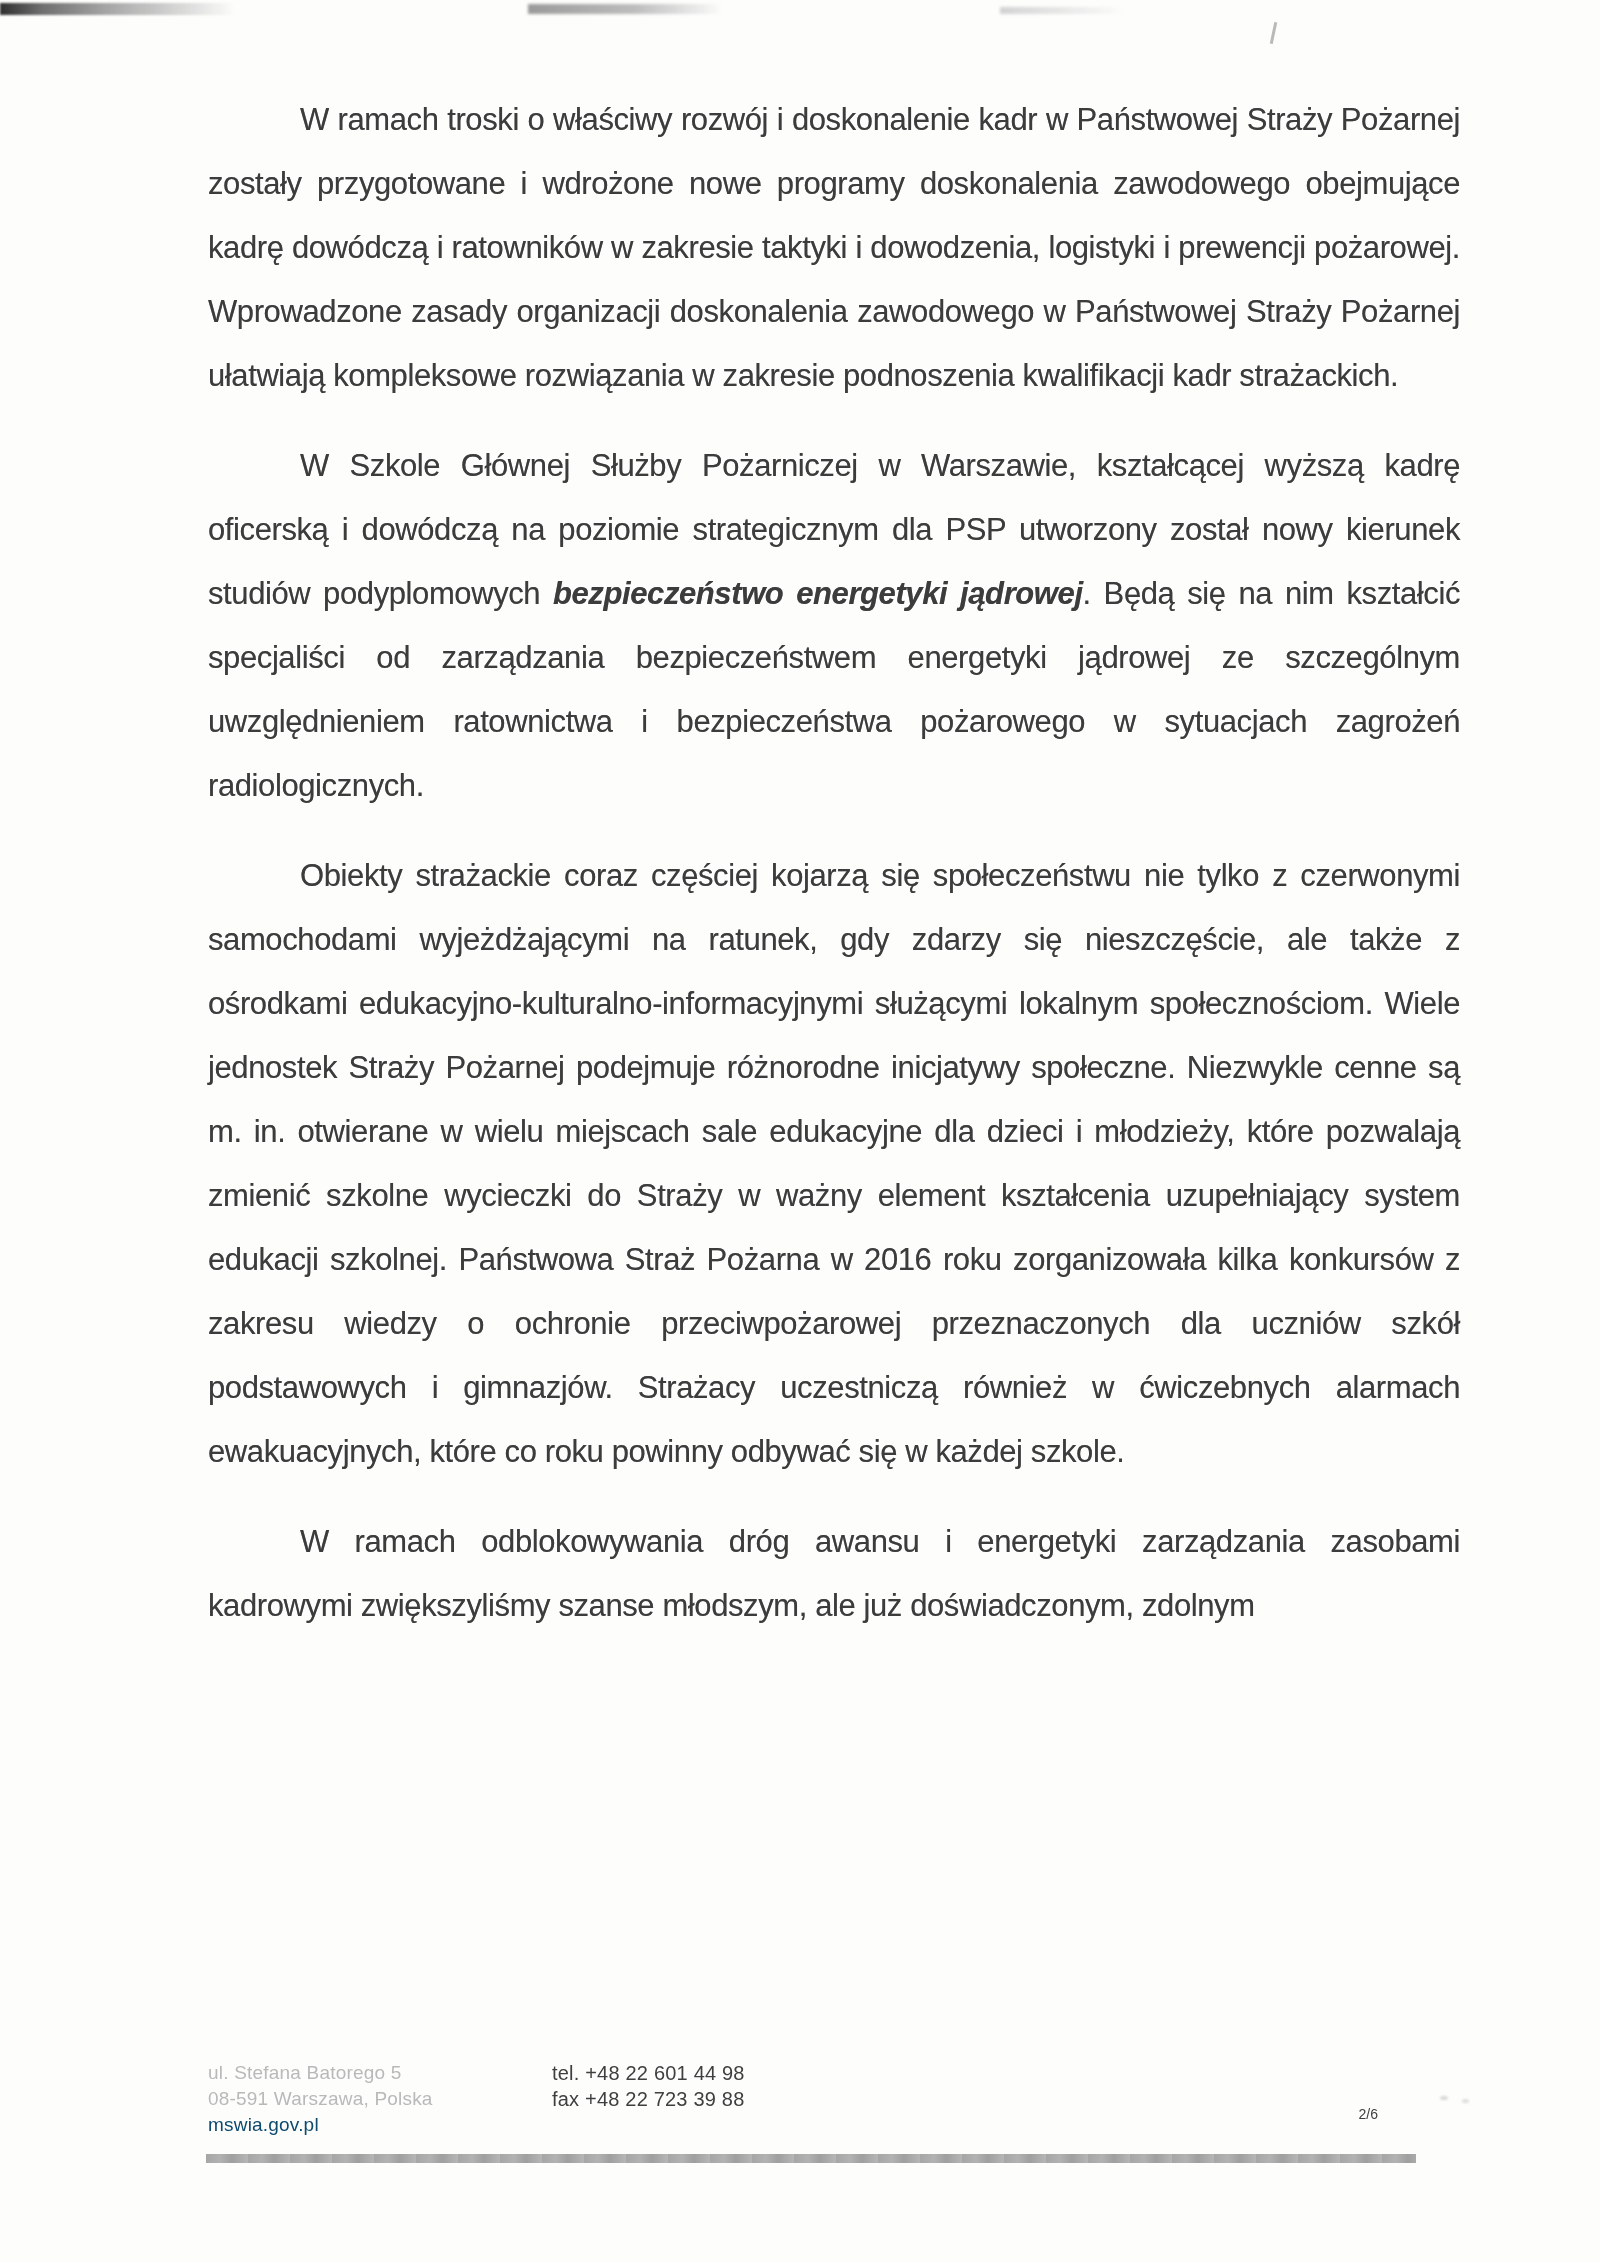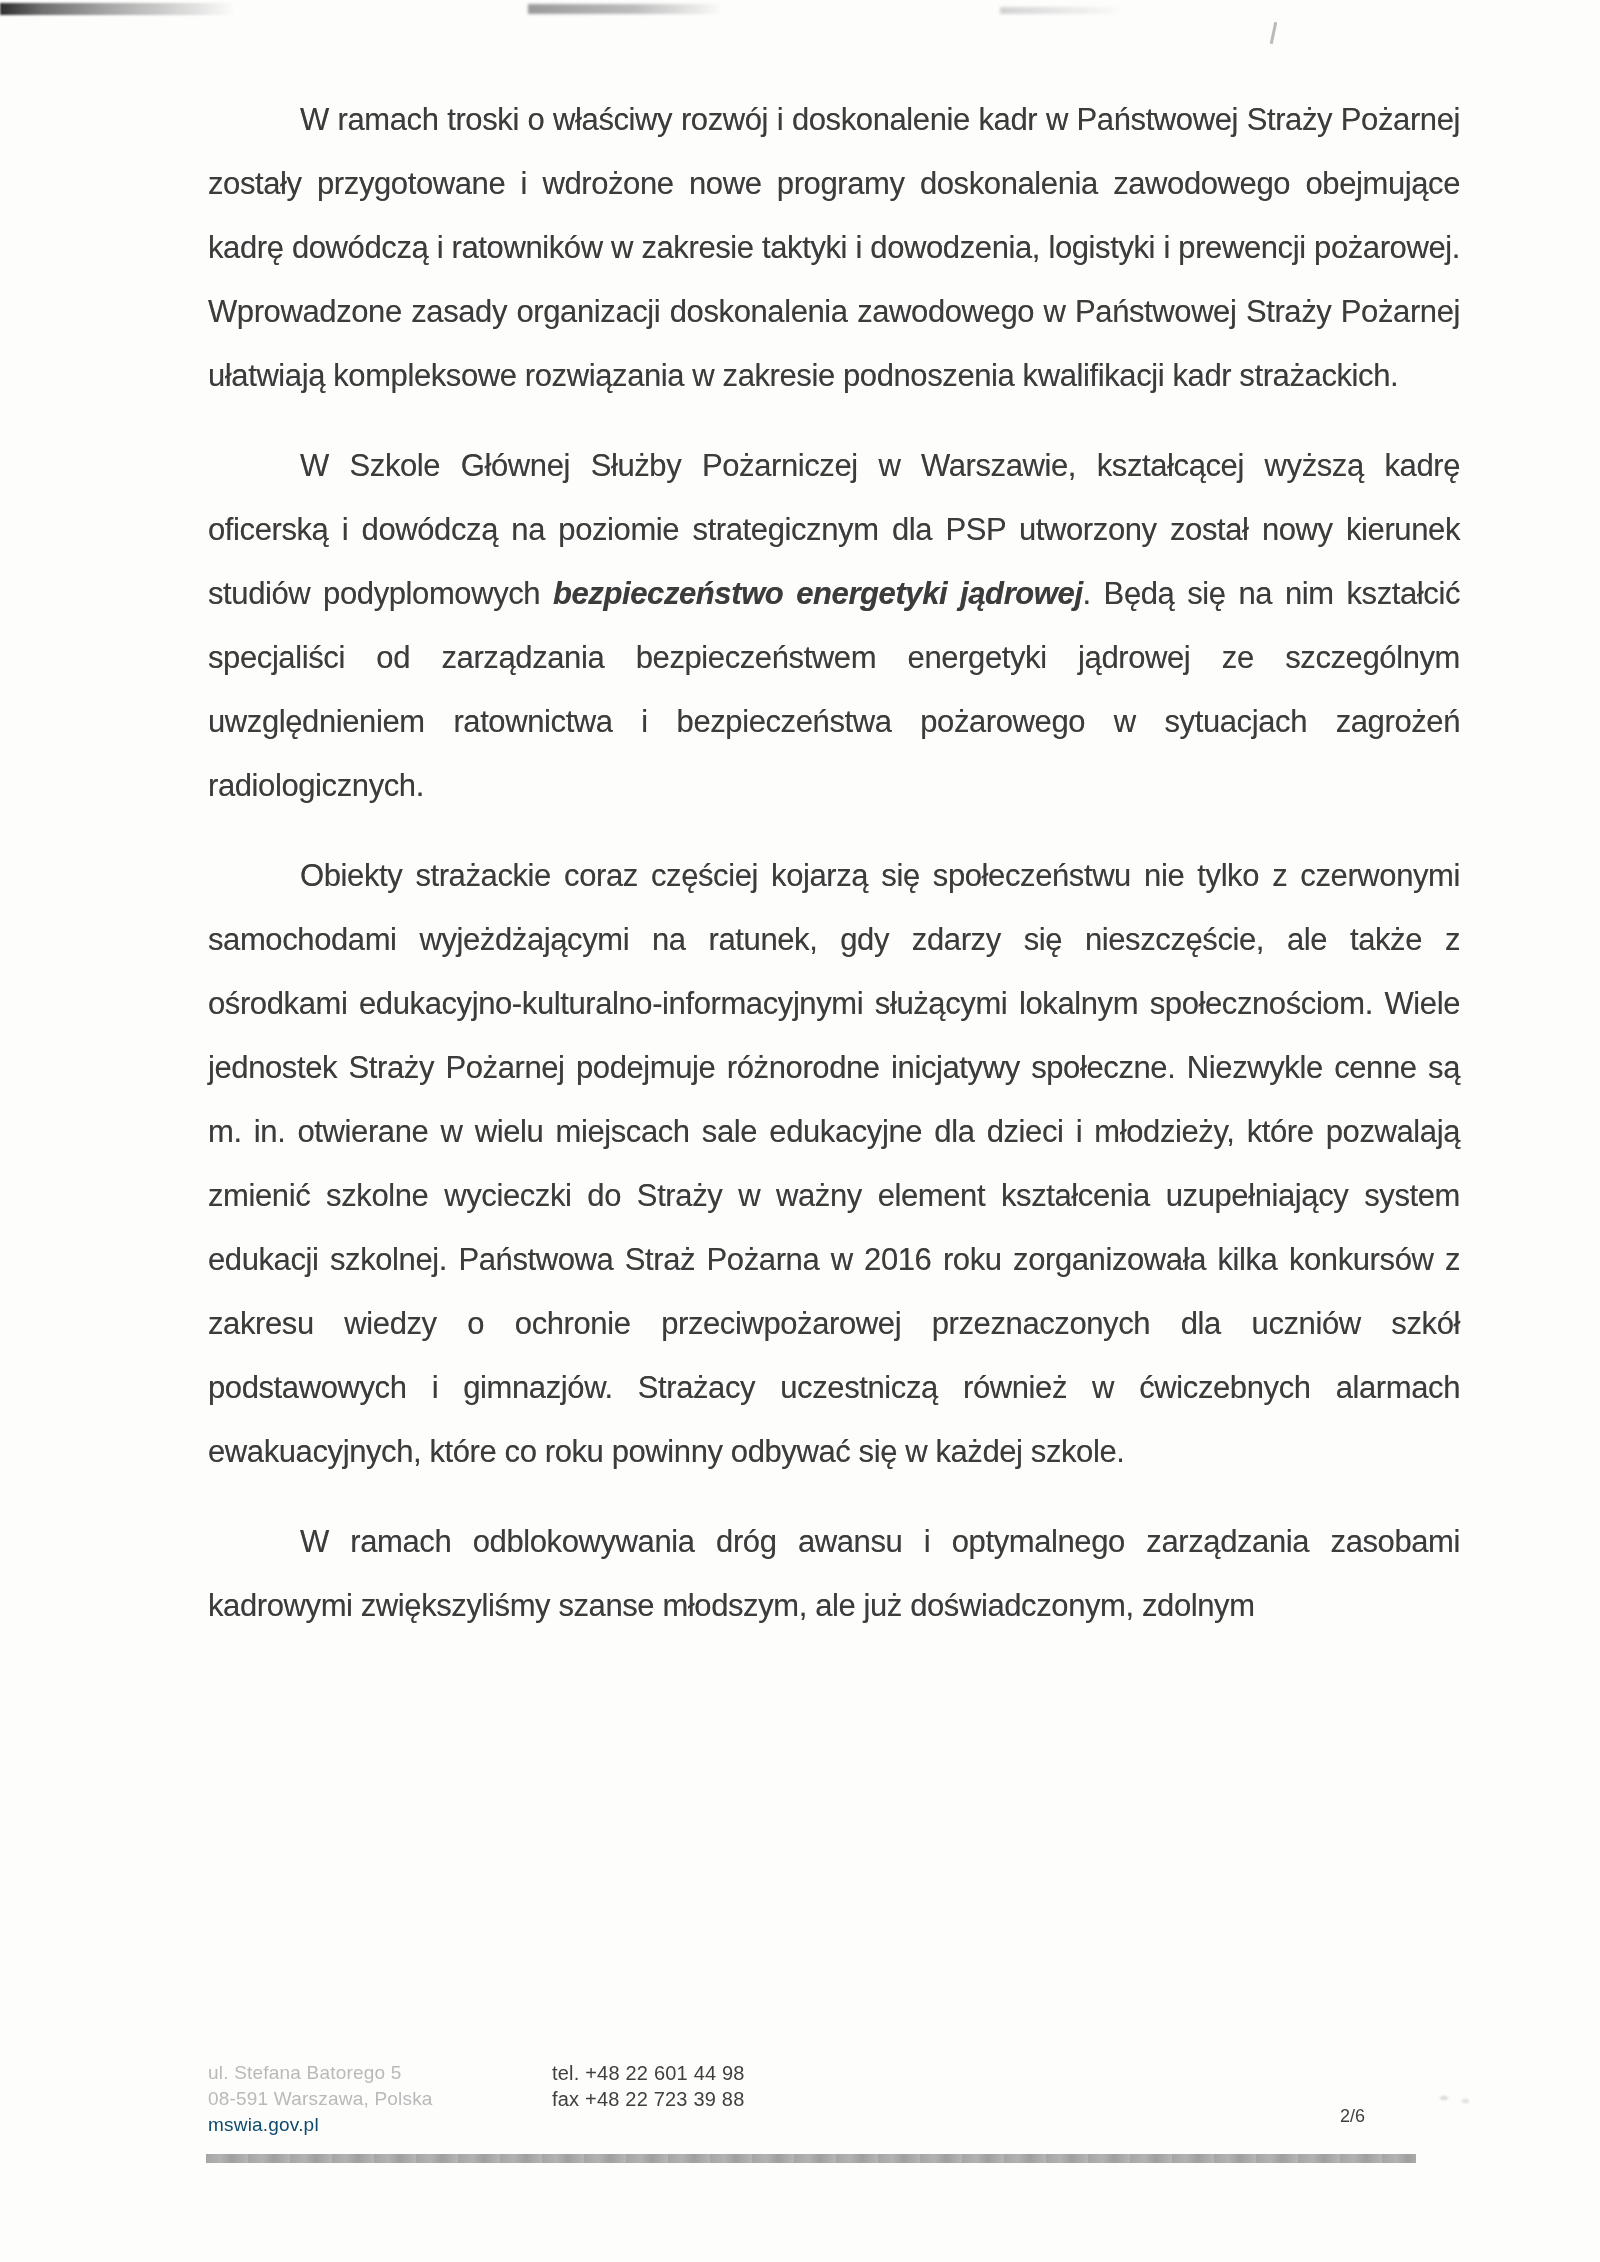--- a/index.html
+++ b/index.html
@@ -78,25 +78,25 @@
     position: absolute;
     left: 552px;
     top: 2060px;
     font-size: 20px;
     line-height: 26px;
     color: #3f3f3f;
     letter-spacing: 0.2px;
   }
   .page-num {
     position: absolute;
-    left: 1340px;
+    left: 1292px;
     top: 2106px;
     width: 86px;
-    text-align: left;
-    font-size: 18px;
+    text-align: right;
+    font-size: 14px;
     color: #3f3f3f;
   }
   .divider-bar {
     position: absolute;
     left: 206px;
     top: 2154px;
     width: 1210px;
     height: 9px;
     background: repeating-linear-gradient(90deg,
       #a6a6a6 0px, #b2b2b2 14px, #9f9f9f 26px, #b6b6b6 42px);
@@ -116,21 +116,21 @@
   <div class="artifact artifact-dot2"></div>
 
   <main class="content">
 
     <p>W ramach troski o właściwy rozwój i doskonalenie kadr w Państwowej Straży Pożarnej zostały przygotowane i wdrożone nowe programy doskonalenia zawodowego obejmujące kadrę dowódczą i ratowników w zakresie taktyki i dowodzenia, logistyki i prewencji pożarowej. Wprowadzone zasady organizacji doskonalenia zawodowego w Państwowej Straży Pożarnej ułatwiają kompleksowe rozwiązania w zakresie podnoszenia kwalifikacji kadr strażackich.</p>
 
     <p><span>W Szkole Głównej Służby Pożarniczej w Warszawie, kształcącej wyższą kadrę oficerską i dowódczą na poziomie strategicznym dla PSP utworzony został nowy kierunek studiów podyplomowych </span><em>bezpieczeństwo energetyki jądrowej</em><span>. Będą się na nim kształcić specjaliści od zarządzania bezpieczeństwem energetyki jądrowej ze szczególnym uwzględnieniem ratownictwa i bezpieczeństwa pożarowego w sytuacjach zagrożeń radiologicznych.</span></p>
 
     <p>Obiekty strażackie coraz częściej kojarzą się społeczeństwu nie tylko z czerwonymi samochodami wyjeżdżającymi na ratunek, gdy zdarzy się nieszczęście, ale także z ośrodkami edukacyjno-kulturalno-informacyjnymi służącymi lokalnym społecznościom. Wiele jednostek Straży Pożarnej podejmuje różnorodne inicjatywy społeczne. Niezwykle cenne są m. in. otwierane w wielu miejscach sale edukacyjne dla dzieci i młodzieży, które pozwalają zmienić szkolne wycieczki do Straży w ważny element kształcenia uzupełniający system edukacji szkolnej. Państwowa Straż Pożarna w 2016 roku zorganizowała kilka konkursów z zakresu wiedzy o ochronie przeciwpożarowej przeznaczonych dla uczniów szkół podstawowych i gimnazjów. Strażacy uczestniczą również w ćwiczebnych alarmach ewakuacyjnych, które co roku powinny odbywać się w każdej szkole.</p>
 
-    <p>W ramach odblokowywania dróg awansu i optymalnego zarządzania zasobami kadrowymi zwiększyliśmy szanse młodszym, ale już doświadczonym, zdolnym</p>
+    <p>W ramach odblokowywania dróg awansu i energetyki zarządzania zasobami kadrowymi zwiększyliśmy szanse młodszym, ale już doświadczonym, zdolnym</p>
   </main>
 
   <footer>
     <div class="footer-left">
       <div class="addr-line">ul. Stefana Batorego 5</div>
       <div class="addr-line">08-591 Warszawa, Polska</div>
       <div class="website">mswia.gov.pl</div>
     </div>
 
     <div class="footer-mid">

